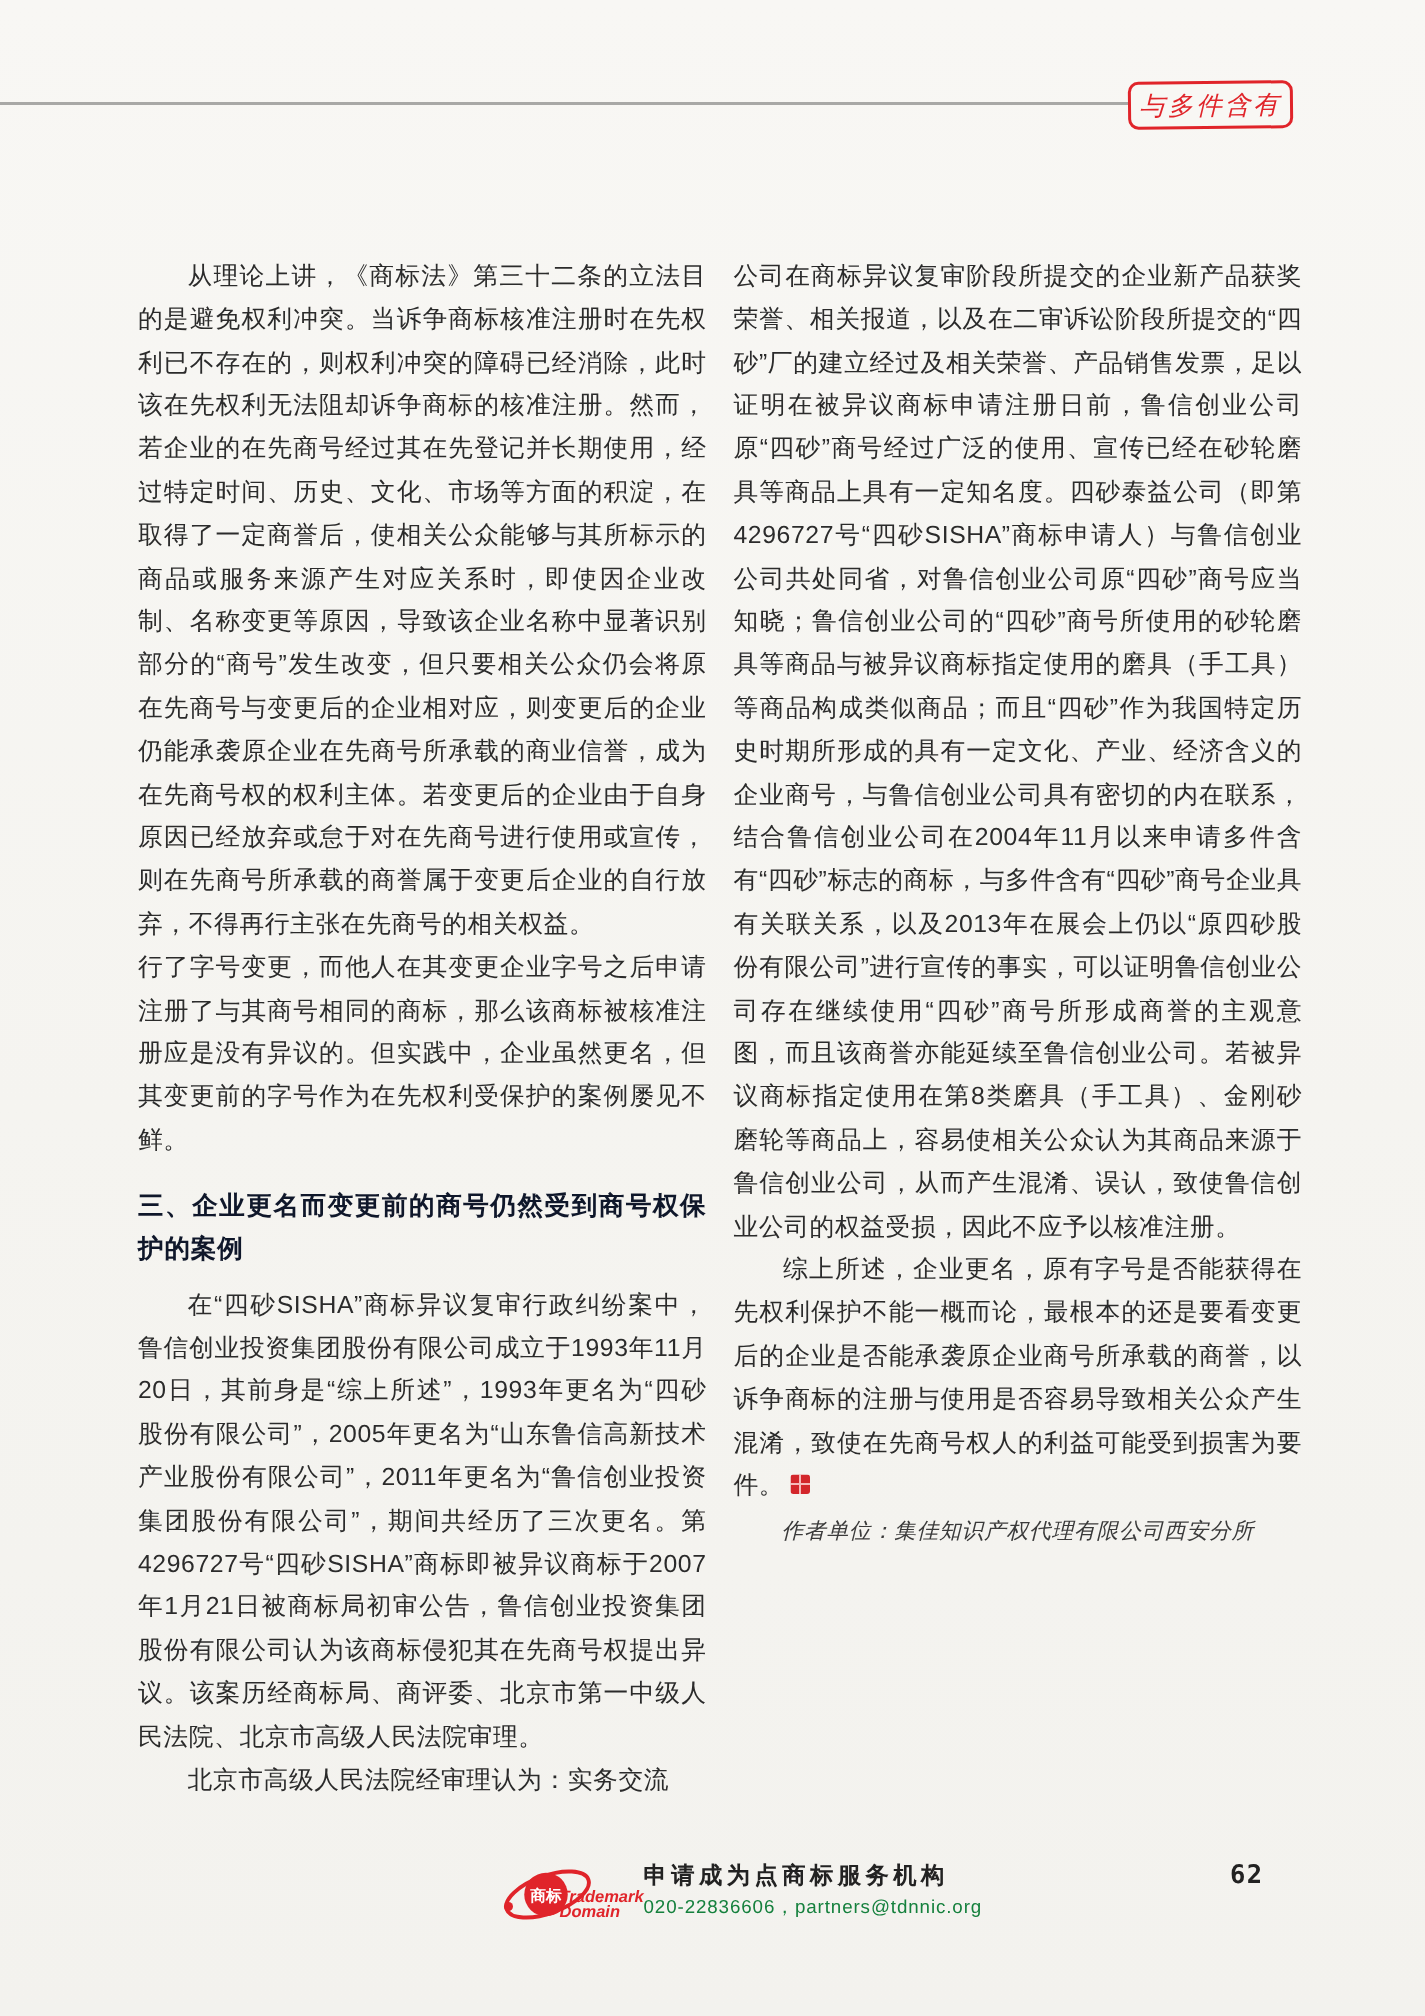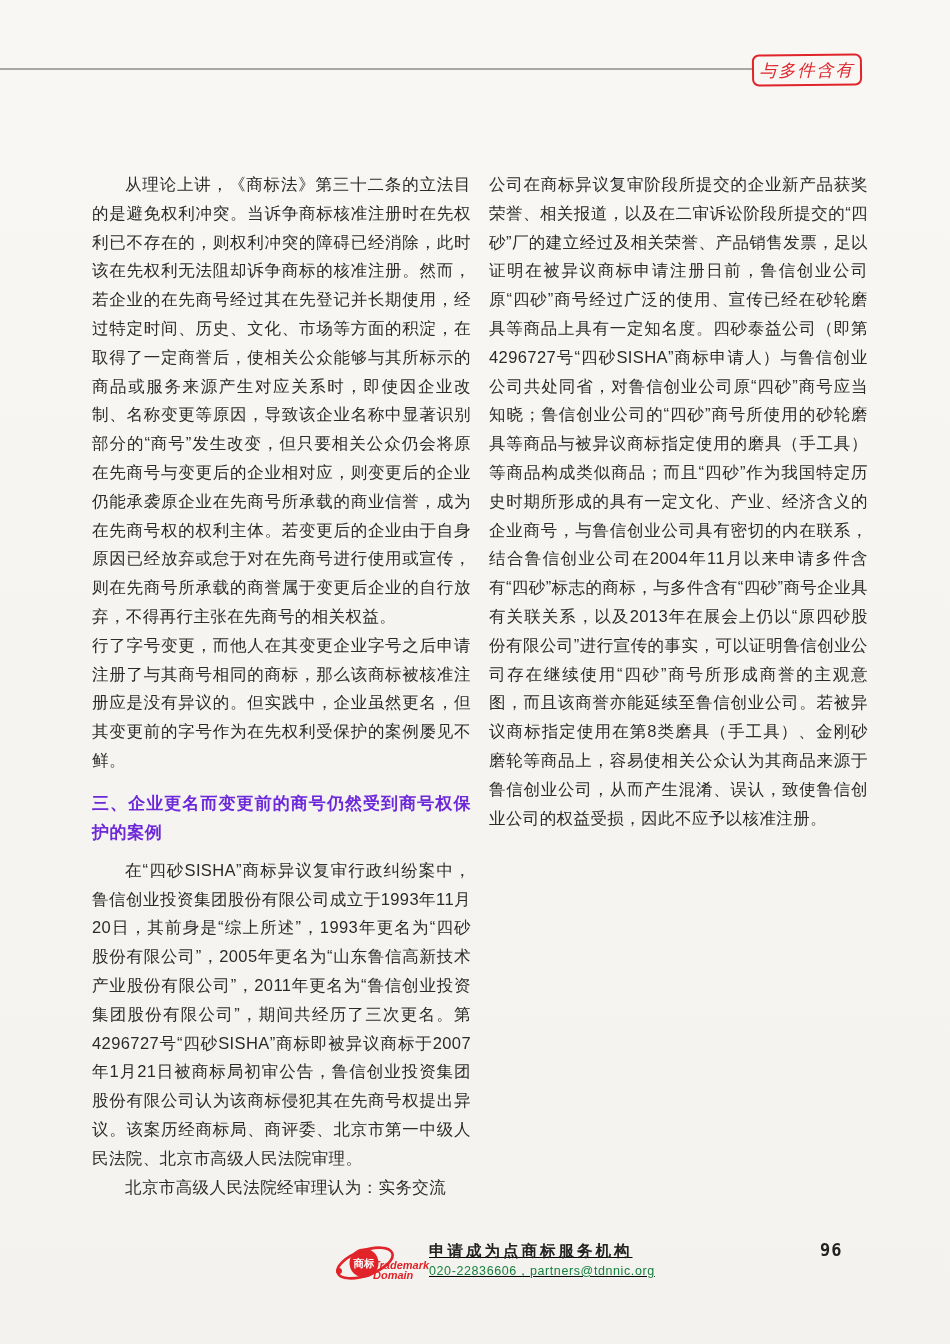--- a/index.html
+++ b/index.html
@@ -37,21 +37,21 @@
     display: flex; gap: 18px;
   }
   .col { width: 379px; }
   .para {
     font-size: 16.5px; line-height: 28.8px;
     color: #2b2b2b; text-align: justify;
     letter-spacing: 0.4px;
   }
   .indent { text-indent: 2em; }
   .section-heading {
-    color: #6d28d9; font-size: 17px; font-weight: 700;
+    color: #0f172a; font-size: 17px; font-weight: 700;
     line-height: 29px; margin: 14px 0 9px;
     text-align: justify; letter-spacing: 0.6px;
   }
   .end-stamp {
     display: inline-block; width: 13px; height: 13px;
     margin-left: 4px; vertical-align: -1px;
     background:
       linear-gradient(90deg, transparent 44%, #f5b9ba 44%, #f5b9ba 56%, transparent 56%),
       linear-gradient(0deg, transparent 44%, #f5b9ba 44%, #f5b9ba 56%, transparent 56%),
       #d3262b;
@@ -68,21 +68,21 @@
   .footer {
     position: absolute; top: 1238px; left: 335px;
     display: flex; align-items: flex-start;
   }
   .footer-logo { position: relative; width: 88px; height: 50px; }
   .logo-en {
     position: absolute; left: 38px; top: 22px;
     color: #e0242a; font-size: 11px; font-weight: 700;
     font-style: italic; line-height: 10px; white-space: nowrap;
   }
-  .footer-text { margin-left: 6px; padding-top: 2px; text-decoration: underline; }
+  .footer-text { margin-left: 6px; padding-top: 2px; }
   .service-line {
     font-size: 15.5px; font-weight: 700; color: #222;
     letter-spacing: 3px; line-height: 22px;
   }
   .contact-line {
     font-size: 12.5px; color: #15803d; letter-spacing: 0.6px;
     line-height: 18px;
   }
   .page-number {
     position: absolute; top: 1240px; left: 820px;
@@ -105,20 +105,22 @@
   <div class="col">
     <p class="para indent">从理论上讲，《商标法》第三十二条的立法目的是避免权利冲突。当诉争商标核准注册时在先权利已不存在的，则权利冲突的障碍已经消除，此时该在先权利无法阻却诉争商标的核准注册。然而，若企业的在先商号经过其在先登记并长期使用，经过特定时间、历史、文化、市场等方面的积淀，在取得了一定商誉后，使相关公众能够与其所标示的商品或服务来源产生对应关系时，即使因企业改制、名称变更等原因，导致该企业名称中显著识别部分的“商号”发生改变，但只要相关公众仍会将原在先商号与变更后的企业相对应，则变更后的企业仍能承袭原企业在先商号所承载的商业信誉，成为在先商号权的权利主体。若变更后的企业由于自身原因已经放弃或怠于对在先商号进行使用或宣传，则在先商号所承载的商誉属于变更后企业的自行放弃，不得再行主张在先商号的相关权益。</p>
     <p class="para">行了字号变更，而他人在其变更企业字号之后申请注册了与其商号相同的商标，那么该商标被核准注册应是没有异议的。但实践中，企业虽然更名，但其变更前的字号作为在先权利受保护的案例屡见不鲜。</p>
     <h2 class="section-heading">三、企业更名而变更前的商号仍然受到商号权保护的案例</h2>
     <p class="para indent">在“四砂SISHA”商标异议复审行政纠纷案中，鲁信创业投资集团股份有限公司成立于1993年11月20日，其前身是“综上所述”，1993年更名为“四砂股份有限公司”，2005年更名为“山东鲁信高新技术产业股份有限公司”，2011年更名为“鲁信创业投资集团股份有限公司”，期间共经历了三次更名。第4296727号“四砂SISHA”商标即被异议商标于2007年1月21日被商标局初审公告，鲁信创业投资集团股份有限公司认为该商标侵犯其在先商号权提出异议。该案历经商标局、商评委、北京市第一中级人民法院、北京市高级人民法院审理。</p>
     <p class="para indent">北京市高级人民法院经审理认为：实务交流</p>
   </div>
 
   <div class="col">
     <p class="para">公司在商标异议复审阶段所提交的企业新产品获奖荣誉、相关报道，以及在二审诉讼阶段所提交的“四砂”厂的建立经过及相关荣誉、产品销售发票，足以证明在被异议商标申请注册日前，鲁信创业公司原“四砂”商号经过广泛的使用、宣传已经在砂轮磨具等商品上具有一定知名度。四砂泰益公司（即第4296727号“四砂SISHA”商标申请人）与鲁信创业公司共处同省，对鲁信创业公司原“四砂”商号应当知晓；鲁信创业公司的“四砂”商号所使用的砂轮磨具等商品与被异议商标指定使用的磨具（手工具）等商品构成类似商品；而且“四砂”作为我国特定历史时期所形成的具有一定文化、产业、经济含义的企业商号，与鲁信创业公司具有密切的内在联系，结合鲁信创业公司在2004年11月以来申请多件含有“四砂”标志的商标，与多件含有“四砂”商号企业具有关联关系，以及2013年在展会上仍以“原四砂股份有限公司”进行宣传的事实，可以证明鲁信创业公司存在继续使用“四砂”商号所形成商誉的主观意图，而且该商誉亦能延续至鲁信创业公司。若被异议商标指定使用在第8类磨具（手工具）、金刚砂磨轮等商品上，容易使相关公众认为其商品来源于鲁信创业公司，从而产生混淆、误认，致使鲁信创业公司的权益受损，因此不应予以核准注册。</p>
+    <p class="para indent"><span>综上所述，企业更名，原有字号是否能获得在先权利保护不能一概而论，最根本的还是要看变更后的企业是否能承袭原企业商号所承载的商誉，以诉争商标的注册与使用是否容易导致相关公众产生混淆，致使在先商号权人的利益可能受到损害为要件。</span><span class="end-stamp"></span></p>
+    <p class="author">作者单位：集佳知识产权代理有限公司西安分所</p>
   </div>
 
 </div>
 
 <div class="footer">
   <div class="footer-logo">
     <svg width="88" height="50" viewBox="0 0 88 50">
       <ellipse cx="30" cy="25" rx="29" ry="12.5" fill="none" stroke="#e0242a" stroke-width="2.6" transform="rotate(-20 30 25)"></ellipse>
       <circle cx="4" cy="33" r="3" fill="#e0242a"></circle>
       <circle cx="29" cy="25" r="14.5" fill="#e0242a"></circle>
@@ -128,13 +130,13 @@
       <span>Trademark</span><br>
       <span>Domain</span>
     </div>
   </div>
   <div class="footer-text">
     <div class="service-line">申请成为点商标服务机构</div>
     <div class="contact-line">020-22836606，partners@tdnnic.org</div>
   </div>
 </div>
 
-<div class="page-number">96</div>
+<div class="page-number">62</div>
 
 </body></html>

